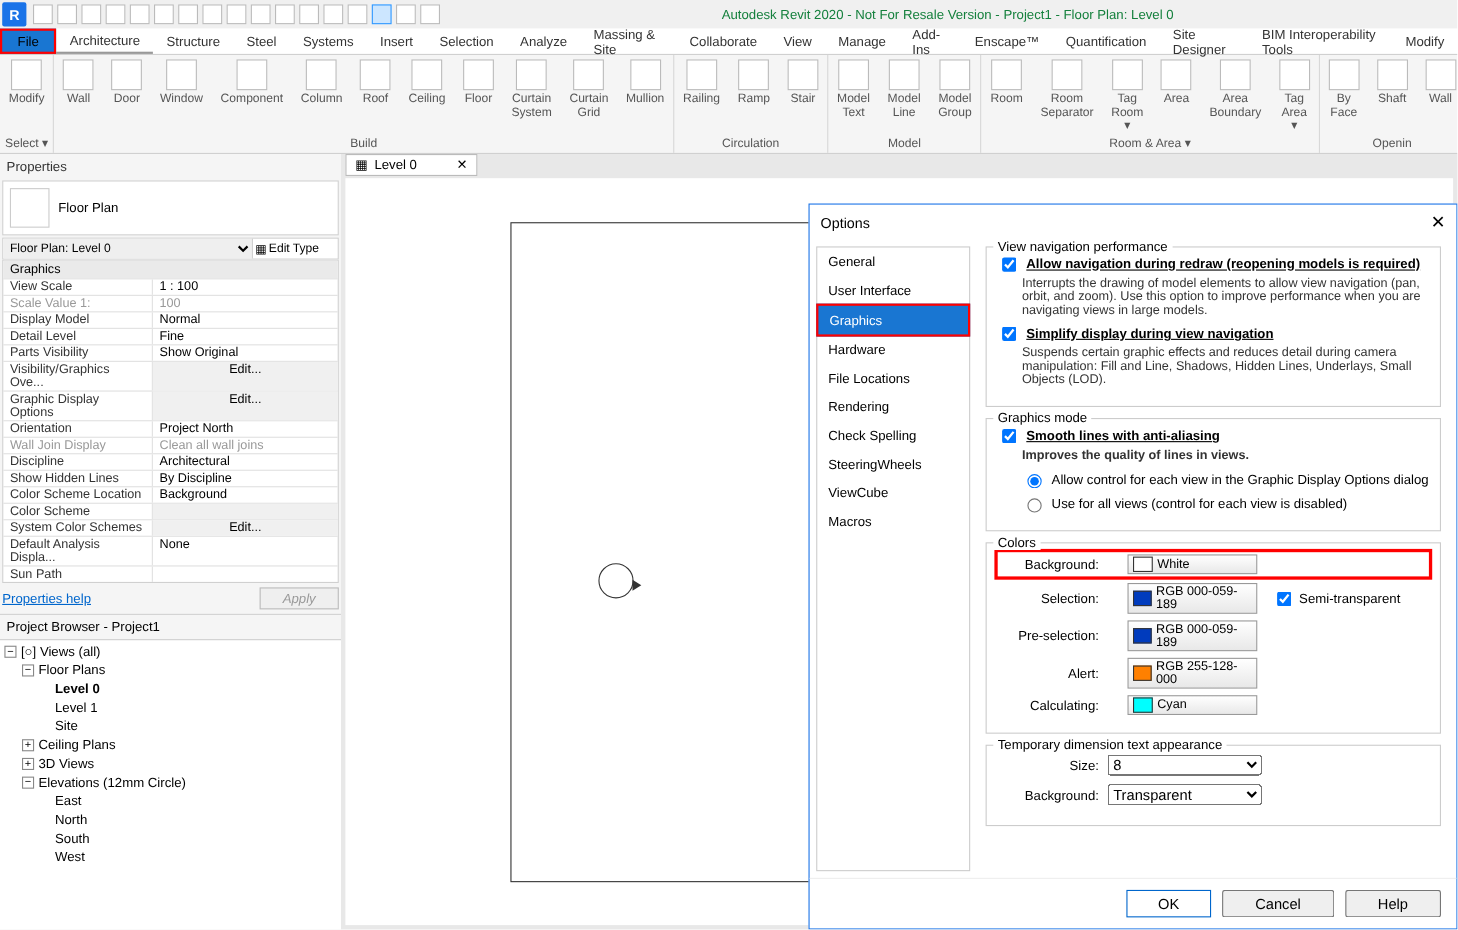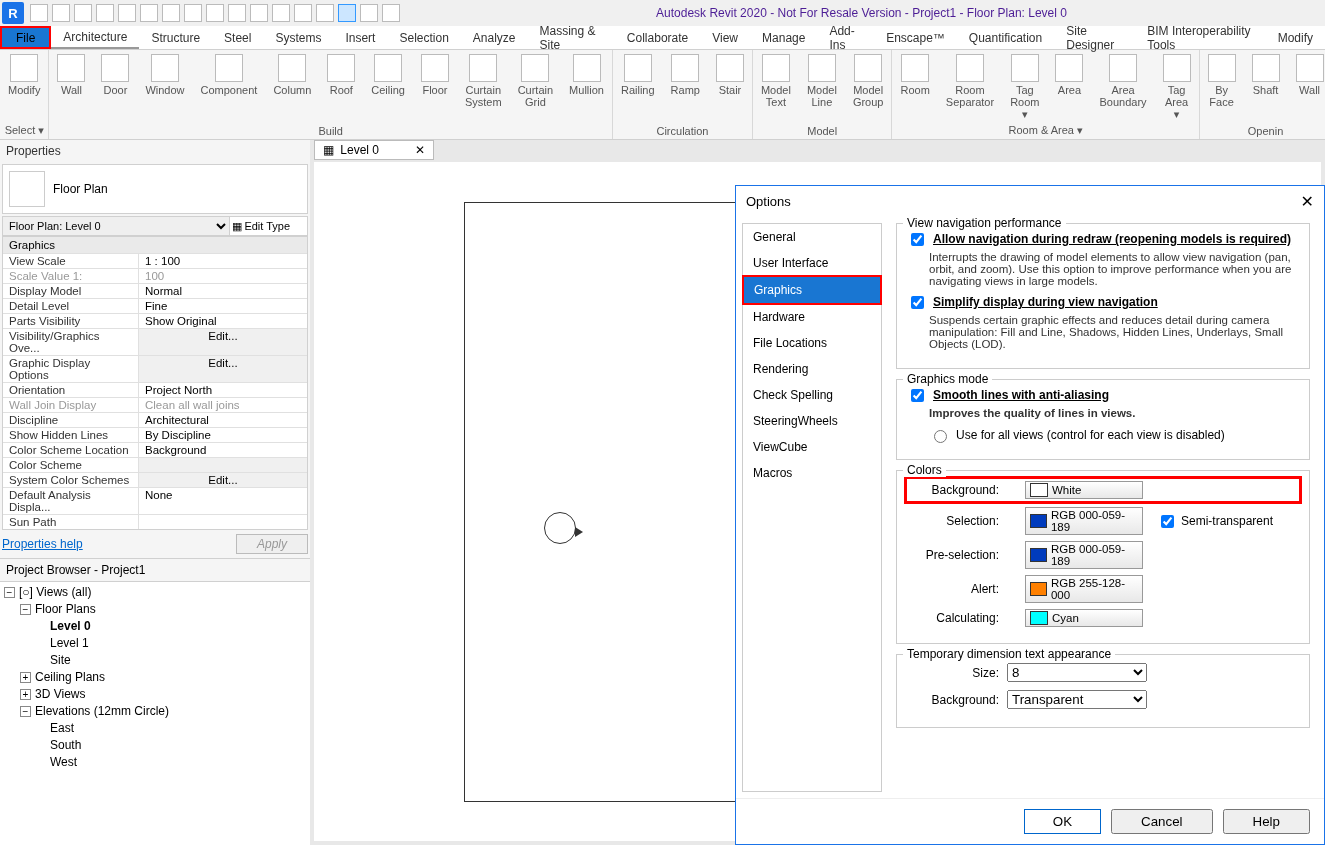--- a/index.html
+++ b/index.html
@@ -4,21 +4,21 @@
 <style>
 * { box-sizing: border-box; font-family: "Segoe UI", Arial, sans-serif; }
 body { margin: 0; padding: 0; background: #fff; font-size: 12px; overflow: hidden; width: 1325px; height: 845px; position: relative; }
 
 
 .titlebar { height: 26px; background: #f0f0f0; display: flex; align-items: center; padding: 0 2px; }
 .titlebar .logo { width: 22px; height: 22px; background: #1a73e8; color: #fff; font-weight: bold; display: flex; align-items: center; justify-content: center; border-radius: 2px; font-size: 13px; }
 .titlebar .qat { display: flex; gap: 4px; margin-left: 6px; }
 .titlebar .qat-icon { width: 18px; height: 18px; border: 1px solid #bbb; background: #fff; }
 .titlebar .qat-icon.active { background: #cce6ff; border-color: #3399ff; }
-.titlebar .title { margin-left: auto; margin-right: auto; color: #4c1d95; font-size: 12px; }
+.titlebar .title { margin-left: auto; margin-right: auto; color: #15803d; font-size: 12px; }
 
 
 .menubar { height: 24px; background: #fff; display: flex; align-items: stretch; border-bottom: 1px solid #d0d0d0; }
 .menubar .file-btn { background: #1976d2; color: #000000; padding: 0 14px; display: flex; align-items: center; cursor: pointer; border: 2px solid red; }
 .menubar .tab { padding: 0 12px; display: flex; align-items: center; cursor: pointer; color: #333; }
 .menubar .tab.active { border-bottom: 2px solid #999; }
 
 
 .ribbon { height: 90px; background: #f5f5f5; display: flex; border-bottom: 1px solid #d0d0d0; }
 .ribbon-group { border-right: 1px solid #d8d8d8; display: flex; flex-direction: column; }
@@ -378,20 +378,21 @@
       <div class="tree">
         <div class="node"><span class="toggle">−</span>[○] <span>Views (all)</span></div>
         <div class="node" style="padding-left:16px"><span class="toggle">−</span><span>Floor Plans</span></div>
         <div class="node bold" style="padding-left:46px">Level 0</div>
         <div class="node" style="padding-left:46px">Level 1</div>
         <div class="node" style="padding-left:46px">Site</div>
         <div class="node" style="padding-left:16px"><span class="toggle">+</span><span>Ceiling Plans</span></div>
         <div class="node" style="padding-left:16px"><span class="toggle">+</span><span>3D Views</span></div>
         <div class="node" style="padding-left:16px"><span class="toggle">−</span><span>Elevations (12mm Circle)</span></div>
         <div class="node" style="padding-left:46px">East</div>
+        <div class="node" style="padding-left:46px">North</div>
         <div class="node" style="padding-left:46px">South</div>
         <div class="node" style="padding-left:46px">West</div>
       </div>
     </div>
   </div>
 
   <div class="canvas-wrap">
     <div class="view-tab">
       <span>▦</span>
       <span>Level 0</span>
@@ -440,20 +441,24 @@
       </div>
 
       <div class="fieldset">
         <div class="legend">Graphics mode</div>
         <div class="chk-line">
           <input type="checkbox" checked="" style="">
           <span class="lbl">Smooth lines with anti-aliasing</span>
         </div>
         <div class="desc" style="font-weight:bold">Improves the quality of lines in views.</div>
         <div class="radioline">
+          <input type="radio" name="gm" checked="" style="">
+          <span>Allow control for each view in the Graphic Display Options dialog</span>
+        </div>
+        <div class="radioline">
           <input type="radio" name="gm" style="">
           <span>Use for all views (control for each view is disabled)</span>
         </div>
       </div>
 
       <div class="fieldset">
         <div class="legend">Colors</div>
         <div class="color-row hl">
           <div class="clab">Background:</div>
           <div class="cbtn">

